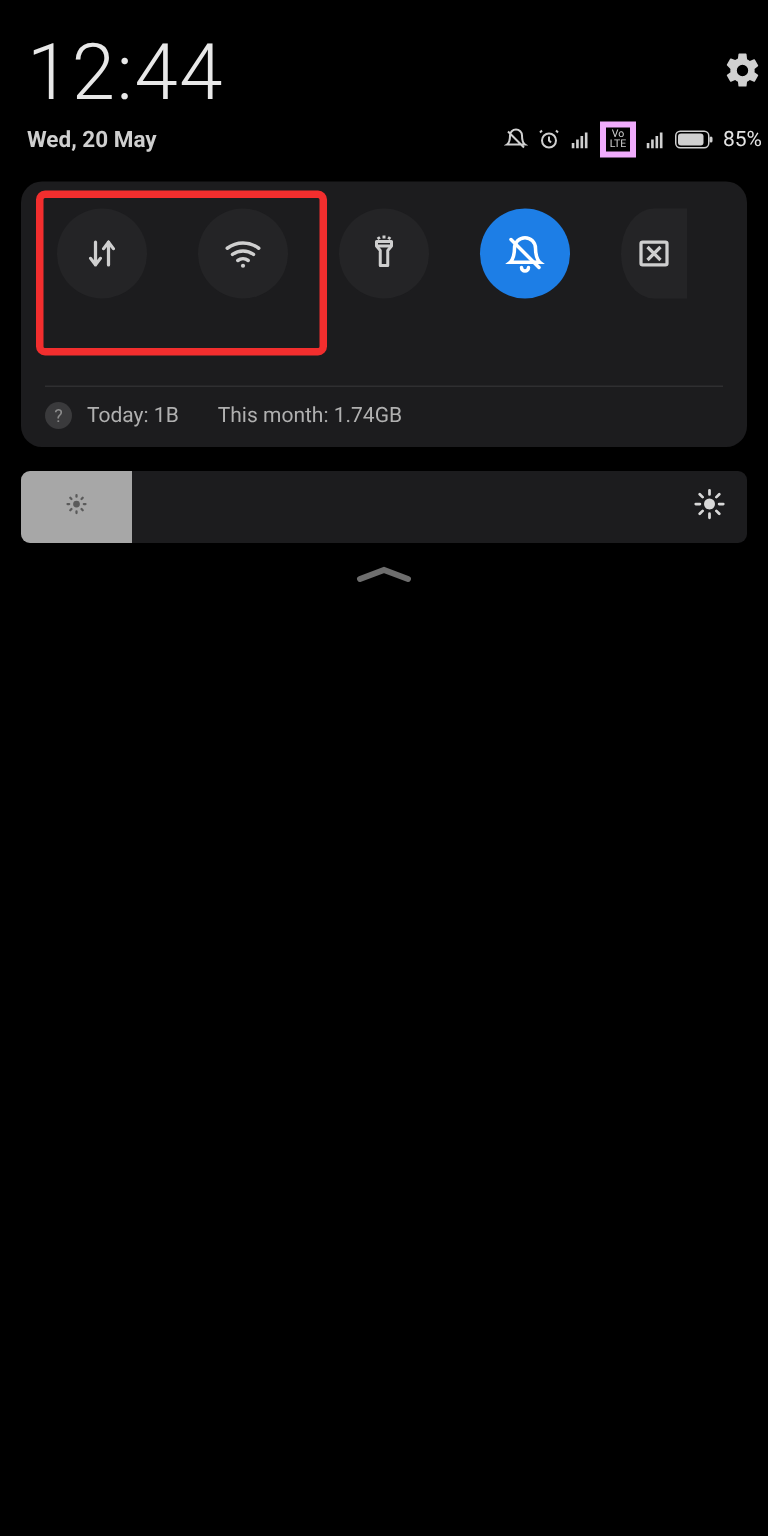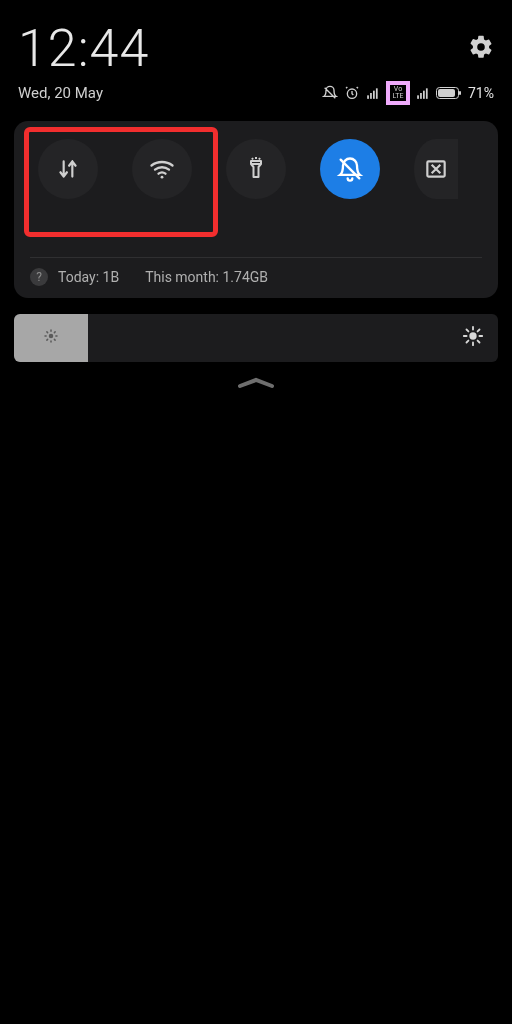--- a/index.html
+++ b/index.html
@@ -5,21 +5,21 @@
   * { box-sizing: border-box; margin: 0; padding: 0; }
   html, body {
     width: 512px;
     height: 1024px;
     background: #000;
     font-family: -apple-system, "Segoe UI", Roboto, Arial, sans-serif;
     color: #d9d9d9;
     overflow: hidden;
   }
   .status-header {
-    padding: 18px 18px 6px 18px;
+    padding: 18px 4px 6px 18px;
   }
   .status-top {
     display: flex;
     justify-content: space-between;
     align-items: center;
   }
   .clock {
     font-size: 52px;
     font-weight: 300;
     color: #e8e8e8;
@@ -27,20 +27,21 @@
   }
   .date-row {
     display: flex;
     justify-content: space-between;
     align-items: center;
     margin-top: 2px;
   }
   .date {
     font-size: 15px;
     color: #cfcfcf;
+    font-weight: bold;
   }
   .status-icons {
     display: flex;
     align-items: center;
     gap: 6px;
   }
   .status-icons svg { display: block; }
   .battery-pct {
     font-size: 14px;
     color: #e4e4e4;
@@ -185,21 +186,21 @@
             <rect x="17" y="4" width="3" height="18"></rect>
           </svg>
       </span>
       <span>
         <svg width="26" height="14" viewBox="0 0 26 14" fill="none">
             <rect x="0.5" y="1.5" width="22" height="11" rx="3" stroke="#d0d0d0"></rect>
             <rect x="2" y="3" width="17" height="8" rx="2" fill="#d0d0d0"></rect>
             <rect x="23" y="5" width="2" height="4" rx="1" fill="#d0d0d0"></rect>
           </svg>
       </span>
-      <span class="battery-pct">71%</span>
+      <span class="battery-pct">85%</span>
     </div>
   </div>
 </div>
 
 <div class="qs-panel">
   <div class="qs-row">
     <div class="highlight-box"></div>
 
     <div class="qs-tile">
       <span>

